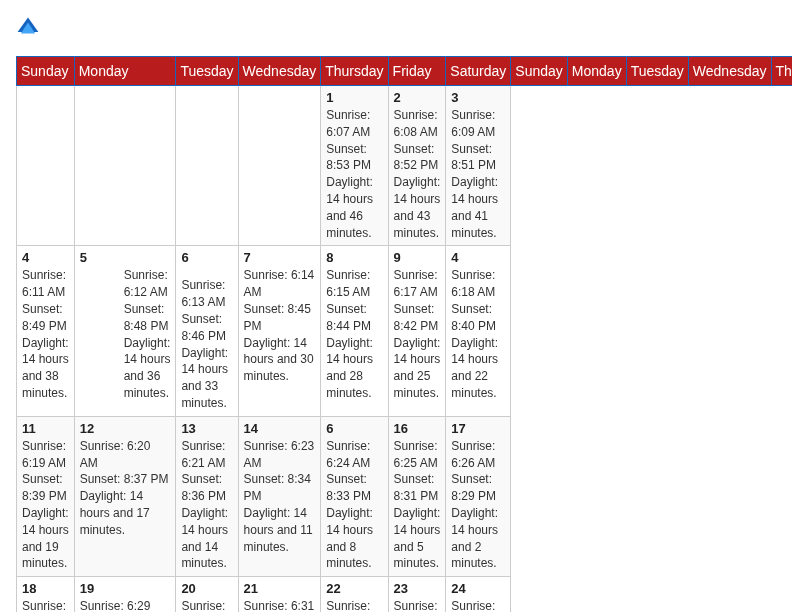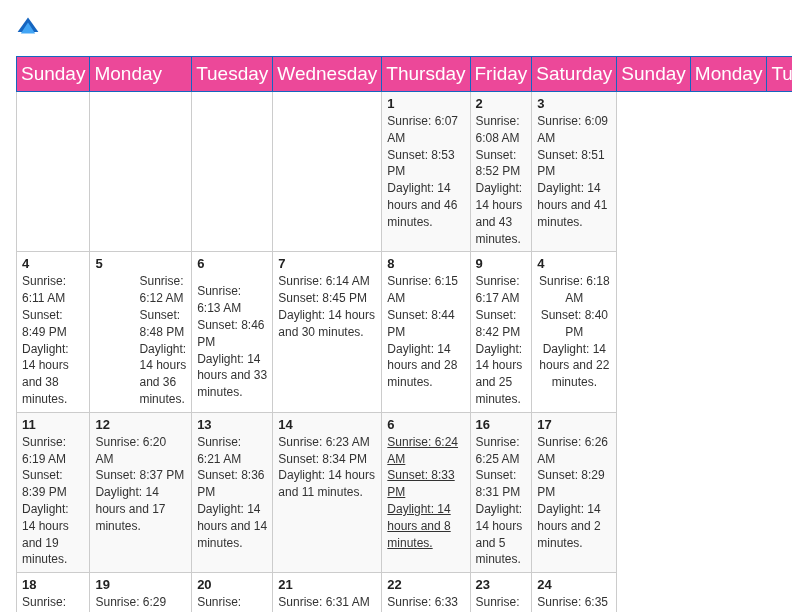--- a/index.html
+++ b/index.html
@@ -48,25 +48,25 @@
       font-size: 16px;
       color: #444;
       margin-top: 2px;
     }
     table {
       width: 100%;
       border-collapse: collapse;
       font-size: 11px;
     }
     thead tr th {
-      background-color: #ec4899;
+      background-color: #b91c1c;
       color: #fff;
       padding: 6px 4px;
       text-align: left;
-      font-size: 19px;
+      font-size: 14px;
       font-weight: normal;
       border: 1px solid #1565c0;
     }
     tbody tr td {
       border: 1px solid #ccc;
       vertical-align: top;
       padding: 4px 5px;
       height: 88px;
       width: 108px;
       background: #fff;
@@ -185,21 +185,21 @@
 Daylight: 14 hours and 28 minutes.</div>
         </td>
         <td>
           <div class="day-number">9</div>
           <div class="day-info" style="white-space: pre-line;">Sunrise: 6:17 AM
 Sunset: 8:42 PM
 Daylight: 14 hours and 25 minutes.</div>
         </td>
         <td>
           <div class="day-number">4</div>
-          <div class="day-info" style="white-space: pre-line; text-align: center;">Sunrise: 6:18 AM
+          <div class="day-info" style="white-space: pre-line;">Sunrise: 6:18 AM
 Sunset: 8:40 PM
 Daylight: 14 hours and 22 minutes.</div>
         </td>
       </tr>
       <tr>
         <td>
           <div class="day-number">11</div>
           <div class="day-info" style="white-space: pre-line;">Sunrise: 6:19 AM
 Sunset: 8:39 PM
 Daylight: 14 hours and 19 minutes.</div>
@@ -217,21 +217,21 @@
 Daylight: 14 hours and 14 minutes.</div>
         </td>
         <td>
           <div class="day-number">14</div>
           <div class="day-info" style="white-space: pre-line;">Sunrise: 6:23 AM
 Sunset: 8:34 PM
 Daylight: 14 hours and 11 minutes.</div>
         </td>
         <td>
           <div class="day-number">6</div>
-          <div class="day-info" style="white-space: pre-line; text-decoration: underline;">Sunrise: 6:24 AM
+          <div class="day-info" style="white-space: pre-line;">Sunrise: 6:24 AM
 Sunset: 8:33 PM
 Daylight: 14 hours and 8 minutes.</div>
         </td>
         <td>
           <div class="day-number">16</div>
           <div class="day-info" style="white-space: pre-line;">Sunrise: 6:25 AM
 Sunset: 8:31 PM
 Daylight: 14 hours and 5 minutes.</div>
         </td>
         <td>

